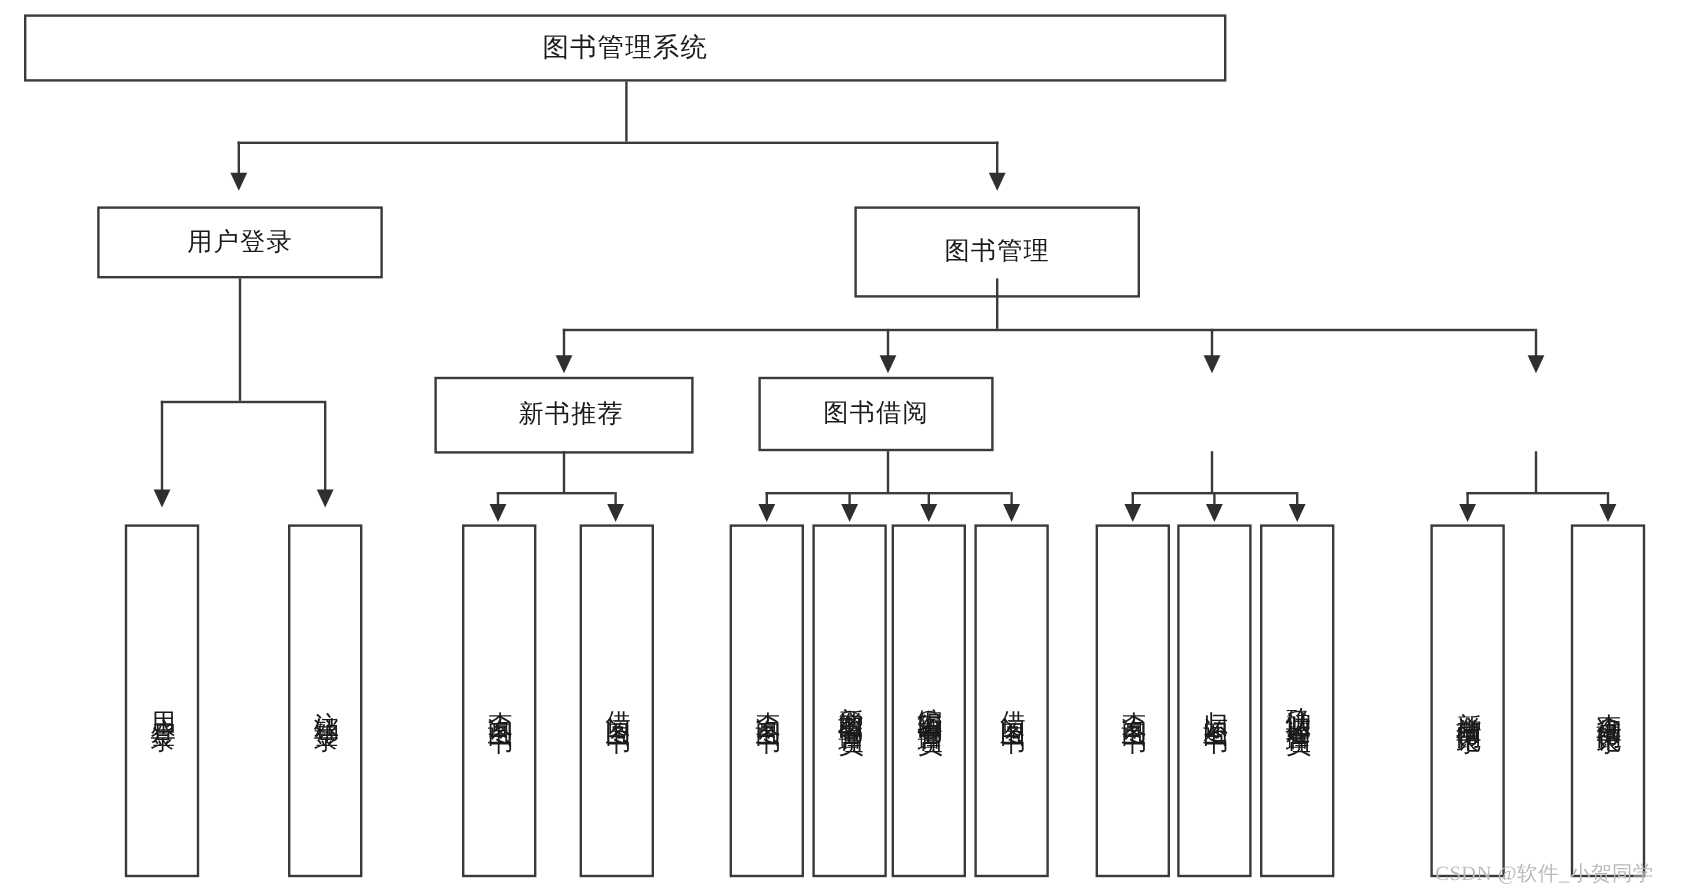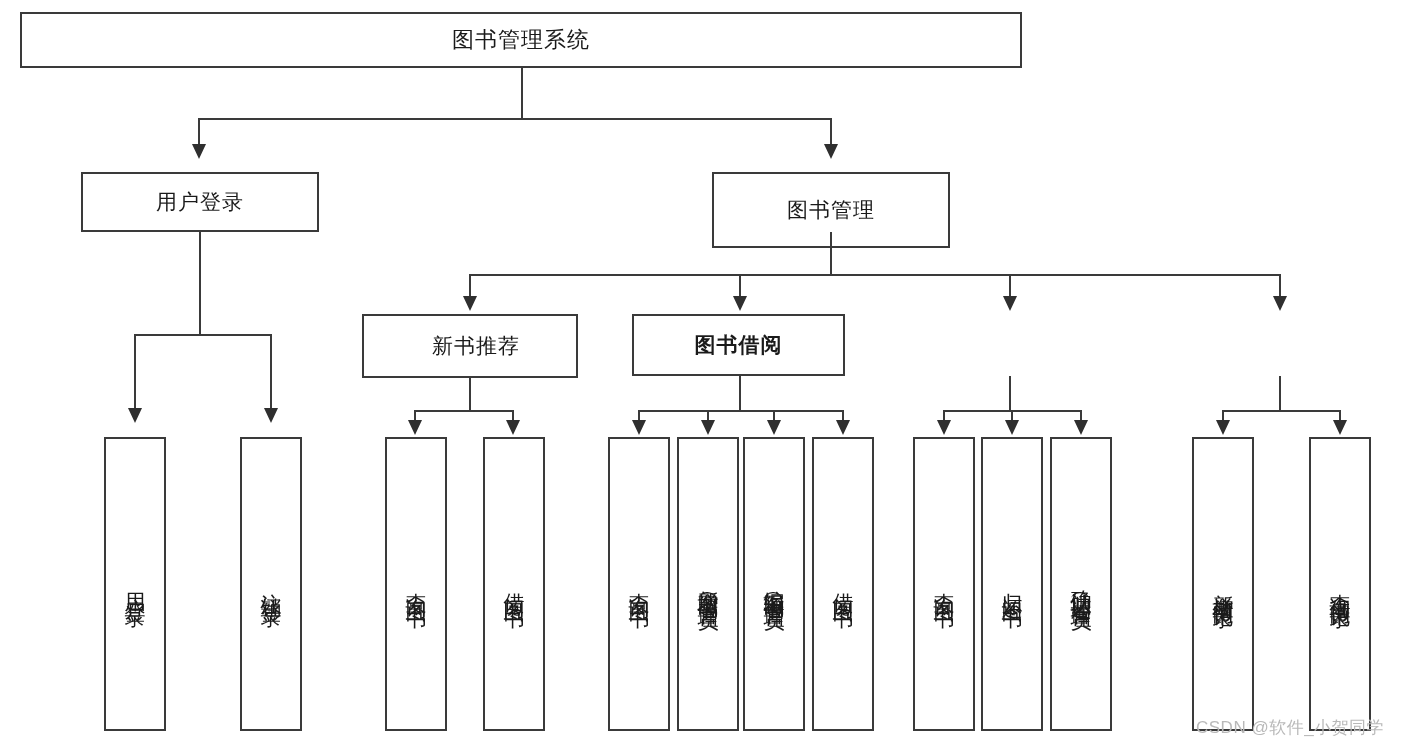--- a/index.html
+++ b/index.html
@@ -78,20 +78,21 @@
     border-left: 7px solid transparent;
     border-right: 7px solid transparent;
     border-top: 15px solid #2f2f2f;
   }
   .watermark {
     position: absolute;
     font-size: 17px;
     color: #b9b9b9;
     white-space: nowrap;
     letter-spacing: 0.5px;
+    font-family: Liberation Serif, serif;
   }
 </style>
 </head>
 <body>
 
 <div id="canvas">
 
   <div class="node horiz root" style="left:20px; top:12px; width:1002px; height:56px;">
     <span class="node-label">图书管理系统</span>
   </div>
@@ -125,21 +126,21 @@
   <div class="vline" style="left:739px; top:274px; height:24px;"></div>
   <div class="arrow" style="left:733px; top:296px;"></div>
   <div class="vline" style="left:1009px; top:274px; height:24px;"></div>
   <div class="arrow" style="left:1003px; top:296px;"></div>
   <div class="vline" style="left:1279px; top:274px; height:24px;"></div>
   <div class="arrow" style="left:1273px; top:296px;"></div>
 
   <div class="node horiz" style="left:362px; top:314px; width:216px; height:64px;padding-left:12px;">
     <span class="node-label">新书推荐</span>
   </div>
-  <div class="node horiz" style="left:632px; top:314px; width:213px; height:62px;font-weight:bold;">
+  <div class="node horiz" style="left:632px; top:314px; width:196px; height:62px;">
     <span class="node-label">图书借阅</span>
   </div>
 
   <div class="vline" style="left:469px; top:376px; height:34px;"></div>
   <div class="hline" style="left:414px; top:410px; width:98px;"></div>
   <div class="vline" style="left:414px; top:410px; height:12px;"></div>
   <div class="arrow" style="left:408px; top:420px;"></div>
   <div class="vline" style="left:512px; top:410px; height:12px;"></div>
   <div class="arrow" style="left:506px; top:420px;"></div>
 

